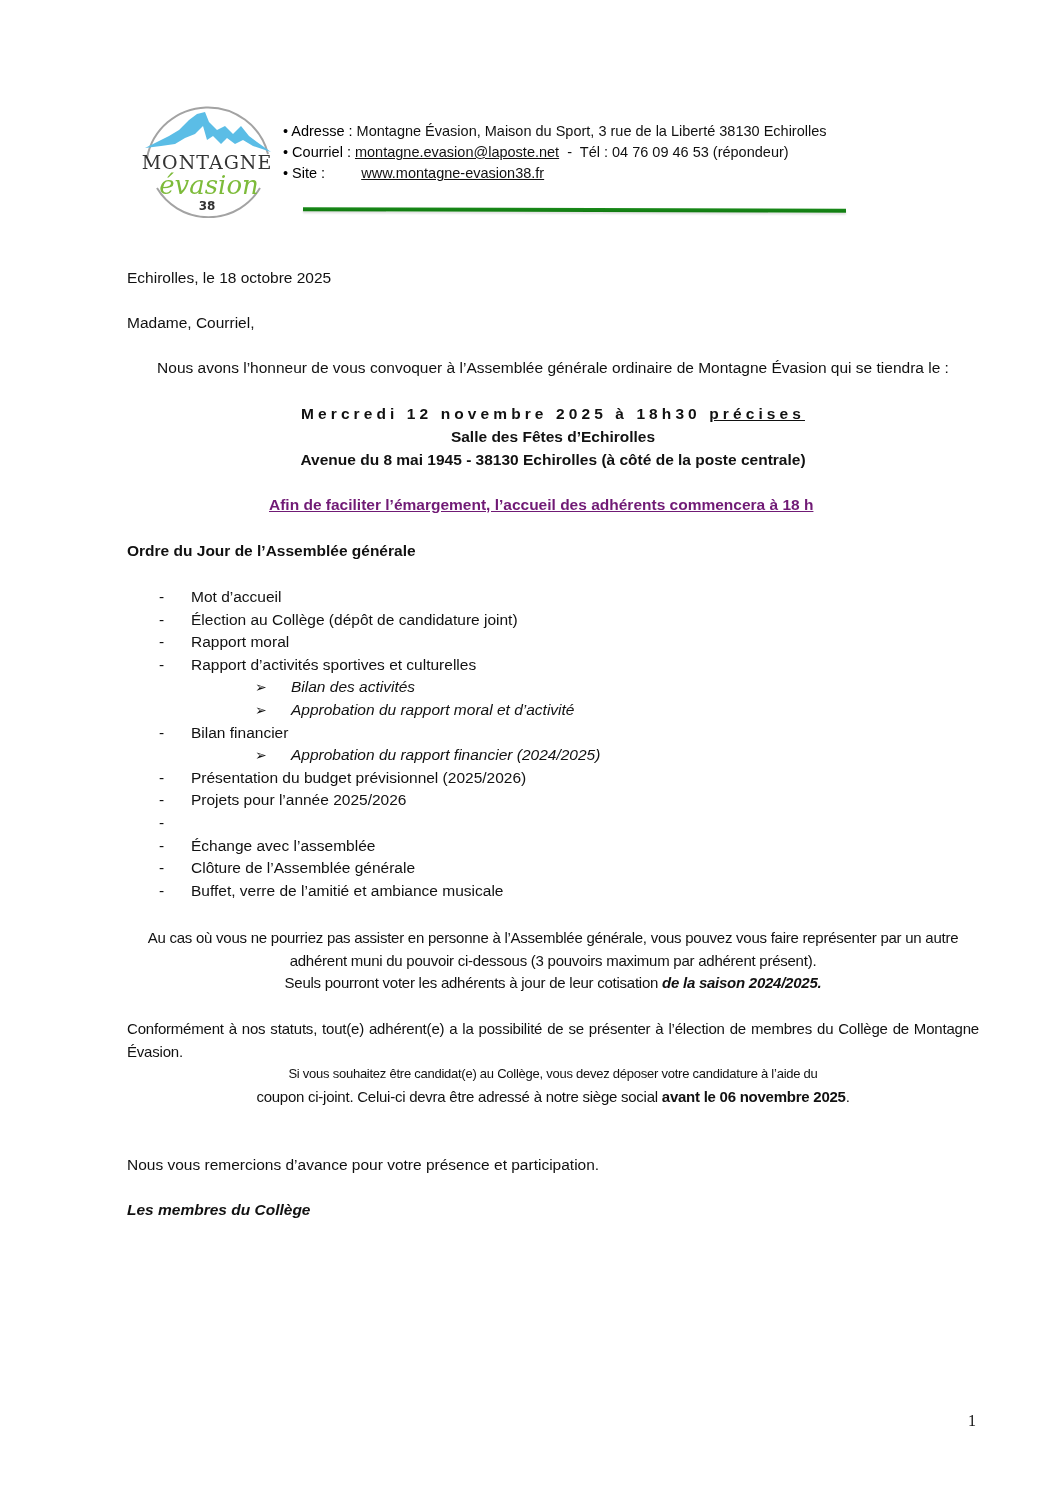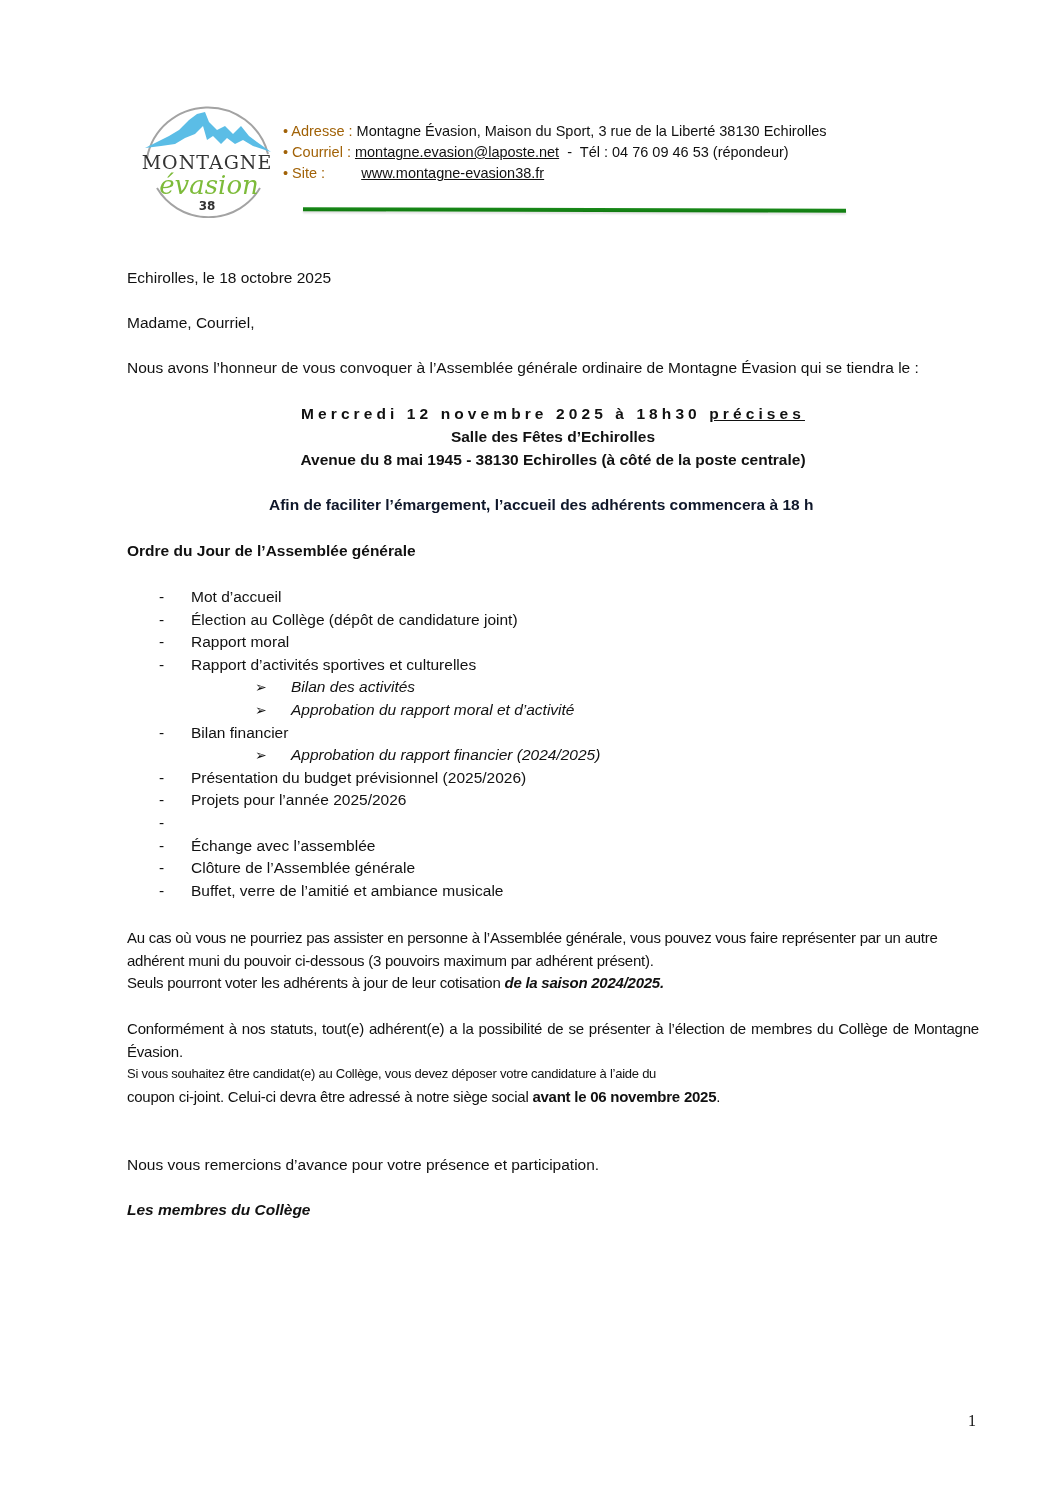--- a/index.html
+++ b/index.html
@@ -4,34 +4,34 @@
 <style>
   html, body { margin: 0; padding: 0; background: #ffffff; }
   body { width: 1058px; height: 1497px; position: relative; overflow: hidden;
          font-family: "Liberation Sans", "DejaVu Sans", sans-serif; color: #111; }
   .page { position: absolute; left: 0; top: 0; width: 1058px; height: 1497px; }
 
   
   .logo { position: absolute; left: 135px; top: 96px; width: 145px; height: 122px; }
   .contact { position: absolute; left: 283px; top: 120px; font-size: 14.5px; line-height: 22px; color: #111; }
   .contact .row { white-space: nowrap; height: 21px; }
-  .contact .lbl { color: #a16207; }
+  .contact .lbl { color: #000000; }
   .contact .link { text-decoration: underline; }
   .contact .site-gap { display: inline-block; width: 32px; }
   .header-rule { position: absolute; left: 303px; top: 208px; width: 543px; height: 4px;
                  background: linear-gradient(#1a8a1a,#0f7a0f); box-shadow: 0 2px 2px rgba(0,0,0,0.12);
                  transform: skewY(0.15deg); }
 
   
-  .txt { position: absolute; left: 127px; font-size: 15.5px; line-height: 22.6px; color: #111; }
+  .txt { position: absolute; left: 127px; font-size: 15.5px; line-height: 22.6px; color: #111; text-align: center; }
   .w850 { width: 852px; }
   .center { position: absolute; left: 127px; width: 852px; text-align: center; font-weight: bold; font-size: 15.5px; line-height: 22.6px; }
   .spaced { letter-spacing: 4.1px; }
   .u { text-decoration: underline; }
-  .red { color: #0f172a; }
+  .red { color: #701a75; text-decoration: underline; }
   .bold { font-weight: bold; }
   .bi { font-weight: bold; font-style: italic; }
   .justify { text-align: justify; text-align-last: left; }
 
   .agenda { position: absolute; left: 127px; top: 586px; width: 600px; font-size: 15.5px; line-height: 22.6px; }
   .agenda .item { position: relative; height: 22.6px; padding-left: 64px; white-space: nowrap; }
   .agenda .dash { position: absolute; left: 32px; top: 0; }
   .agenda .sub { position: relative; height: 22.6px; padding-left: 164px; font-style: italic; white-space: nowrap; }
   .agenda .arrow { position: absolute; left: 128px; top: 0; font-style: normal; font-size: 14px; }
 

